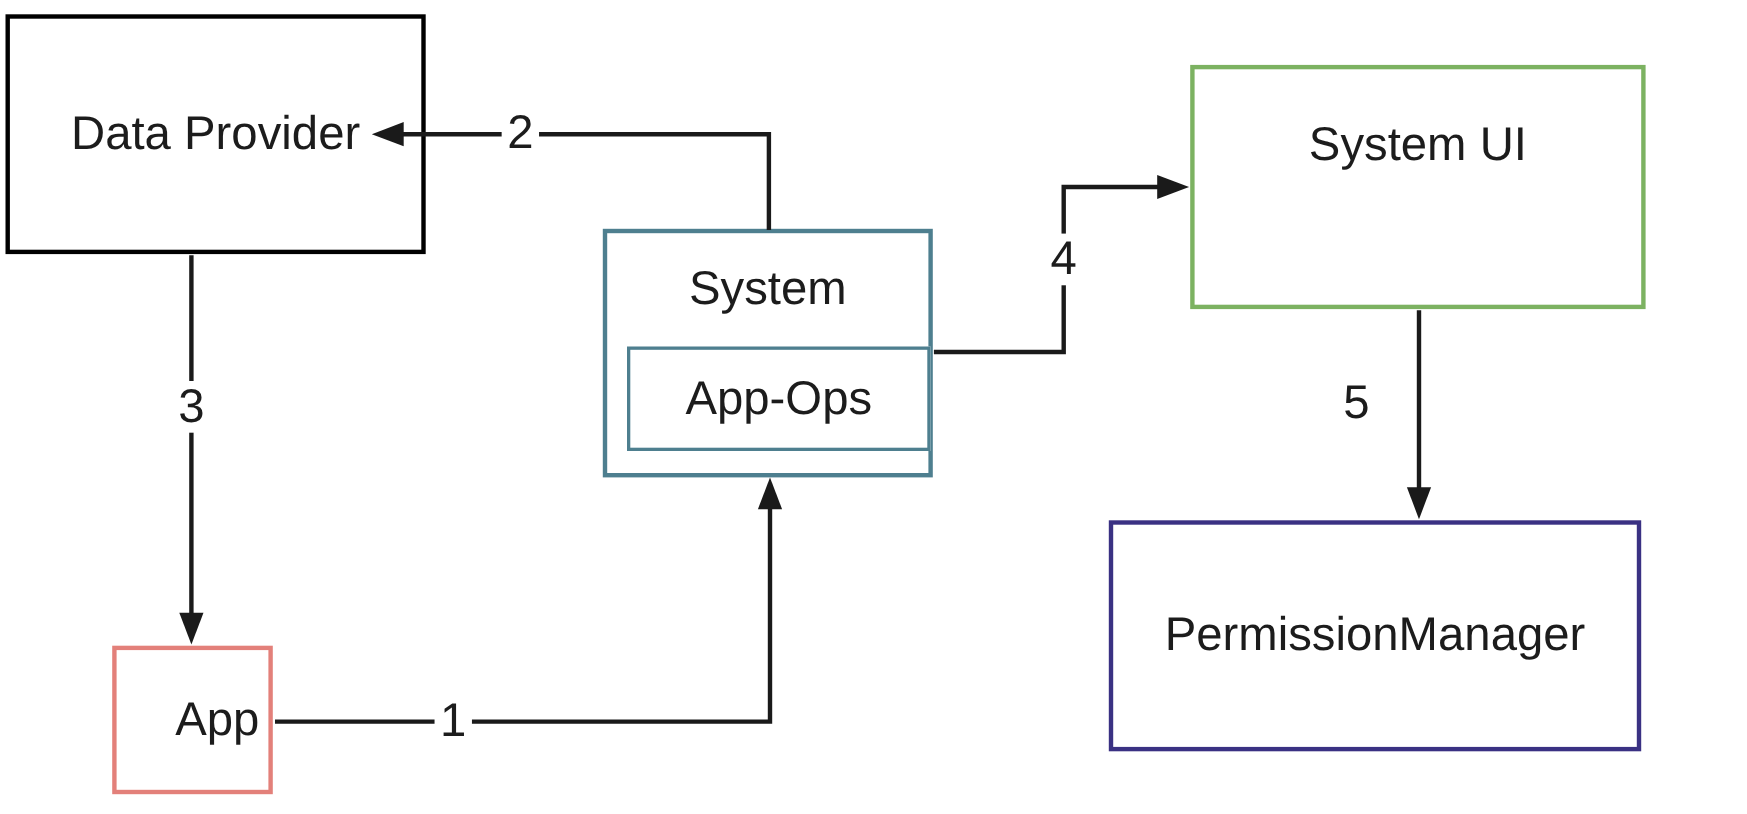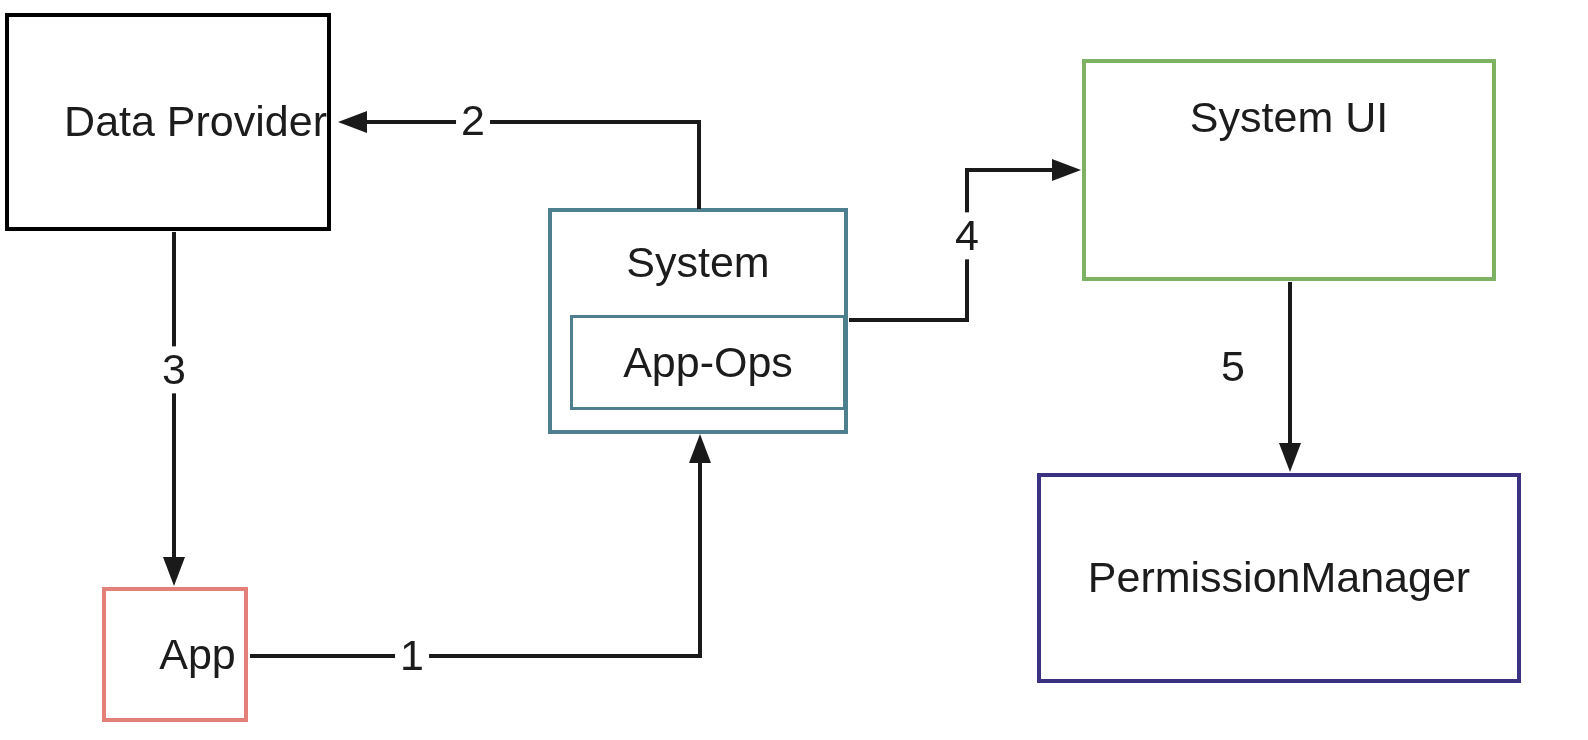--- a/index.html
+++ b/index.html
@@ -29,51 +29,49 @@
     white-space: nowrap;
   }
   
   .center-v {
     display: flex;
     align-items: center;
     justify-content: center;
   }
 
   #node-data-provider {
-    left: 5px; top: 13px; width: 326px; height: 218px;
+    left: 5px; top: 13px; width: 382px; height: 218px;
     border: 4px solid #000000;
-    justify-content: flex-end;
   }
   #node-app {
     left: 102px; top: 587px; width: 146px; height: 135px;
     border: 4px solid #e3807a;
     padding-left: 45px;
   }
   #node-system {
     left: 548px; top: 208px; width: 300px; height: 226px;
     border: 4px solid #4e7f8f;
     padding-top: 26px;
   }
   #node-app-ops {
     left: 570px; top: 315px; width: 276px; height: 95px;
     border: 3px solid #4e7f8f;
   }
   #node-system-ui {
     left: 1082px; top: 59px; width: 414px; height: 222px;
     border: 4px solid #7cb261;
-    padding-top: 30px;
+    padding-top: 44px;
   }
   #node-dialog {
     left: 1289px; top: 152px; width: 187px; height: 100px;
     border: 3px solid #7cb261;
   }
   #node-permission-manager {
     left: 1008px; top: 473px; width: 484px; height: 210px;
     border: 4px solid #3a3183;
-    margin-left: 29px;
   }
 
   #edges-svg {
     position: absolute;
     left: 0; top: 0;
     pointer-events: none;
   }
   #edges-svg path {
     fill: none;
     stroke: #1a1a1a;

